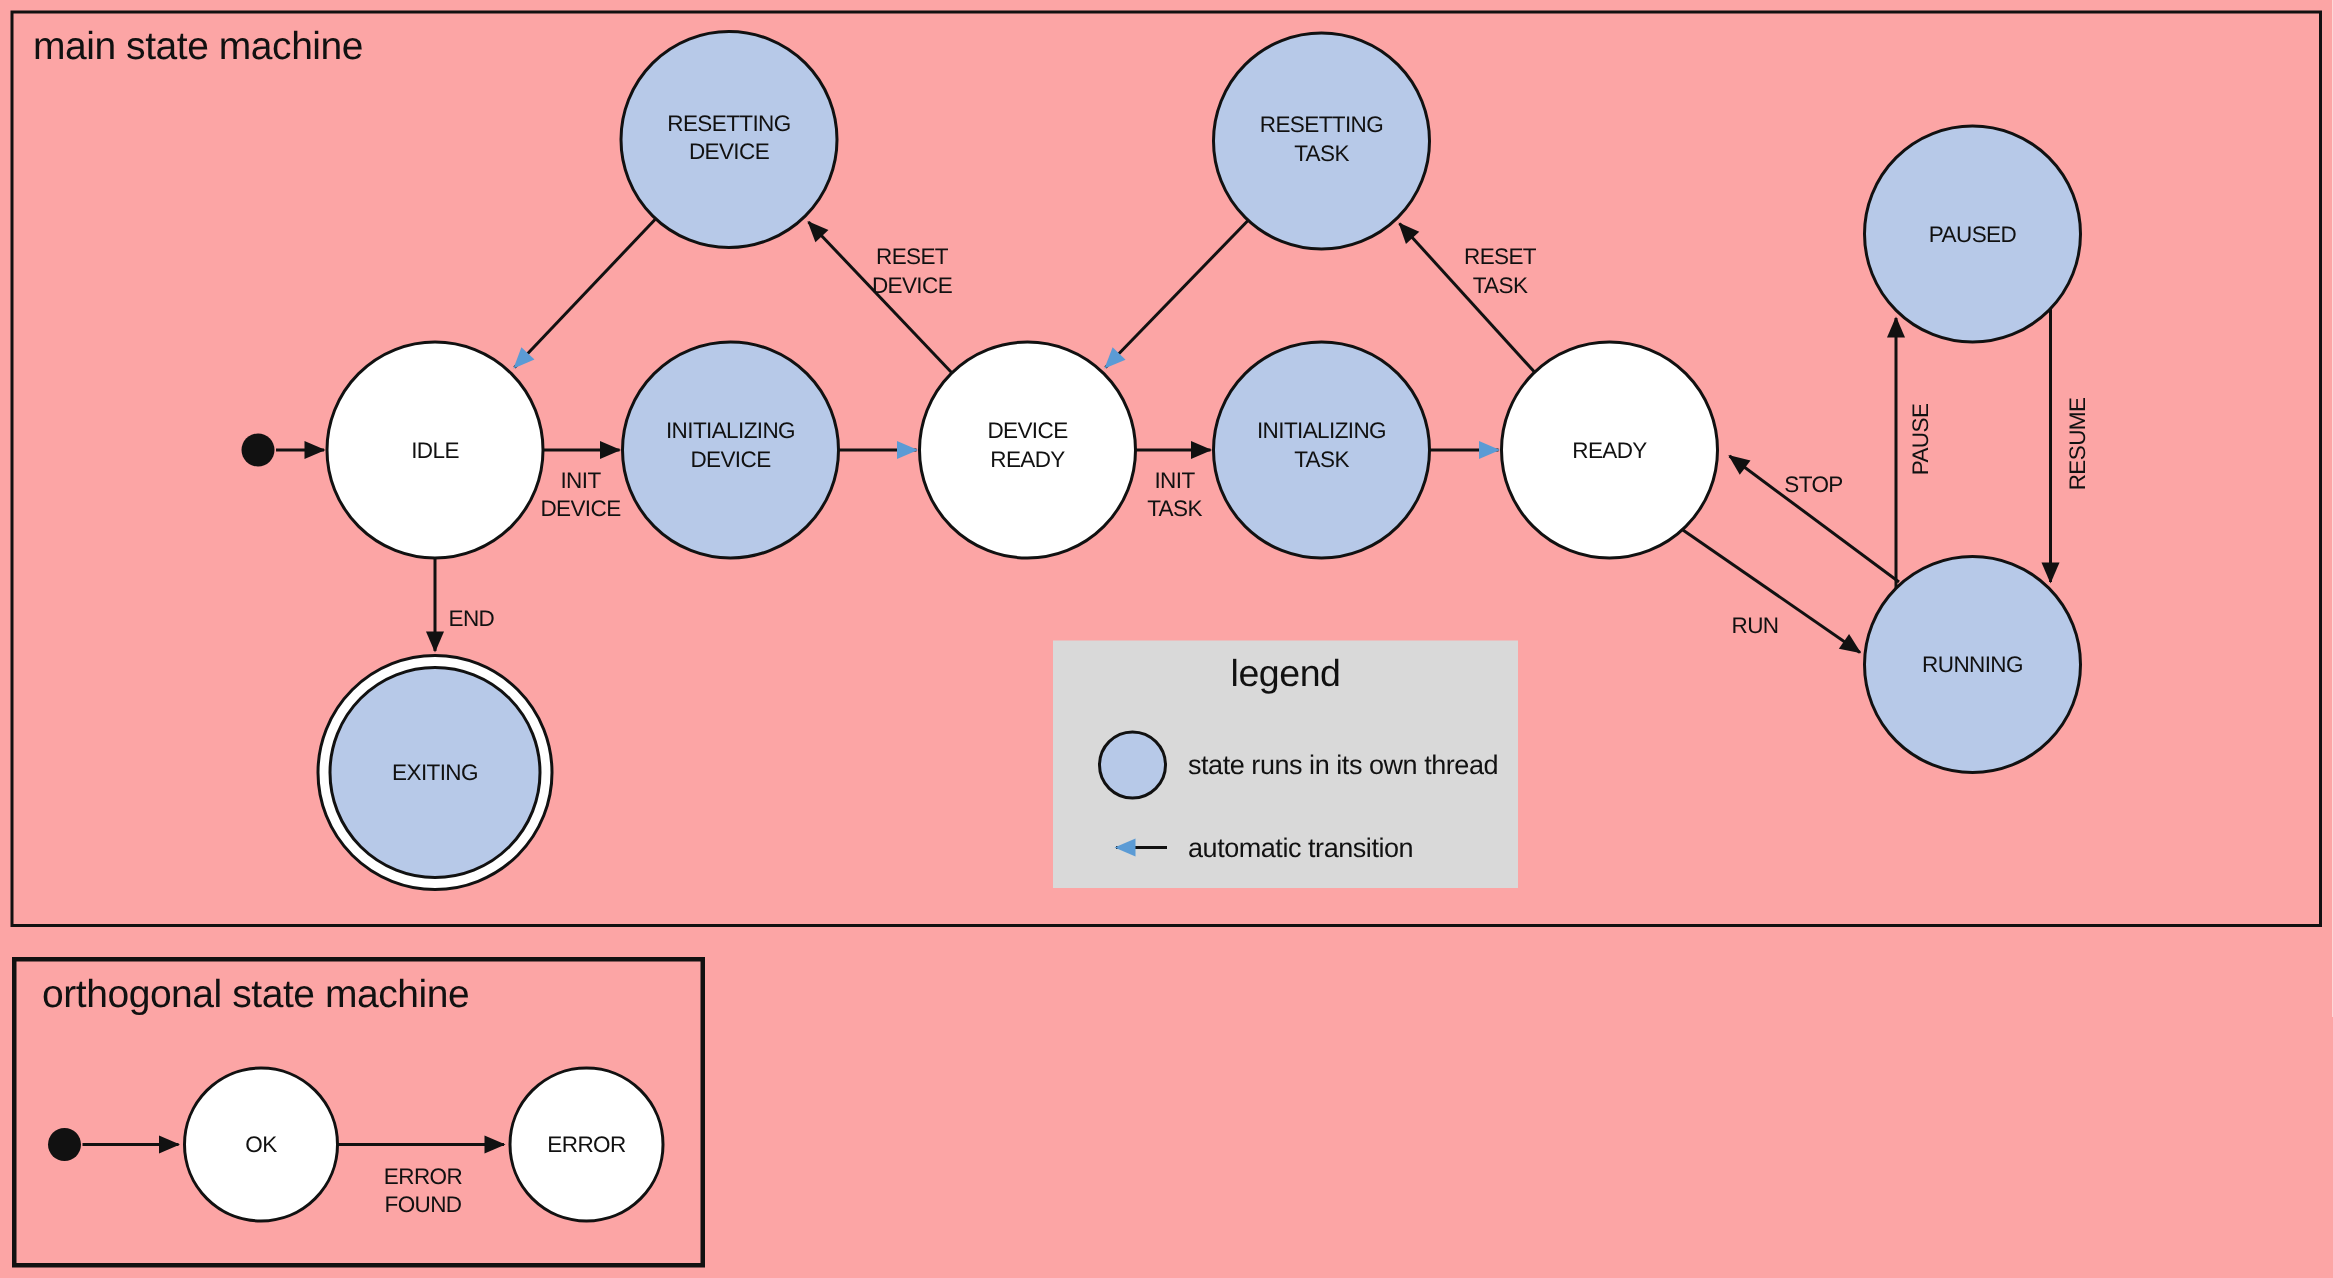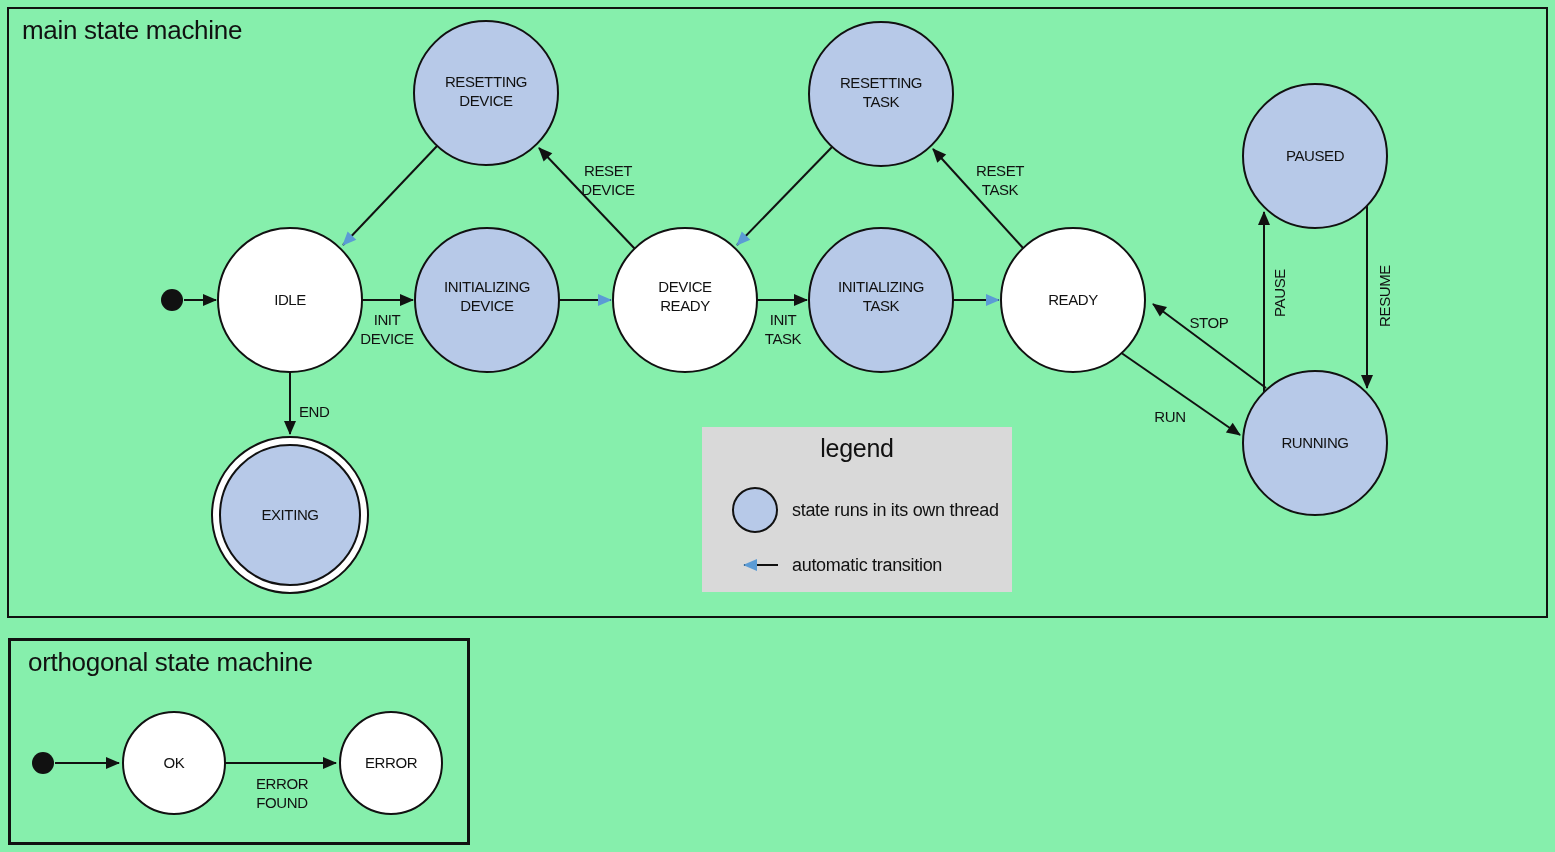--- a/index.html
+++ b/index.html
@@ -1,16 +1,16 @@
 <!DOCTYPE html>
 <html><head>
 <meta charset="utf-8">
 <style>
   html,body{margin:0;padding:0;background:#ffffff;}
-  .canvas{position:relative;width:1555px;height:852px;background:#86efac;overflow:hidden;}
+  .canvas{position:relative;width:1555px;height:852px;background:#fca5a5;overflow:hidden;}
   svg{display:block;}
   text{font-family:"Liberation Sans","DejaVu Sans",sans-serif;fill:#111111;}
   .box-title{font-size:26px;letter-spacing:-0.3px;}
   .state-label{font-size:15px;letter-spacing:-0.4px;text-anchor:middle;}
   .trans-label{font-size:15px;letter-spacing:-0.4px;text-anchor:middle;}
   .trans-label-start{font-size:15px;letter-spacing:-0.4px;text-anchor:start;}
   .legend-title{font-size:25px;text-anchor:middle;letter-spacing:-0.3px;}
   .legend-item{font-size:18px;letter-spacing:-0.3px;text-anchor:start;}
   .edge{stroke:#111111;stroke-width:2;fill:none;}
   .node{stroke:#111111;stroke-width:2;}

